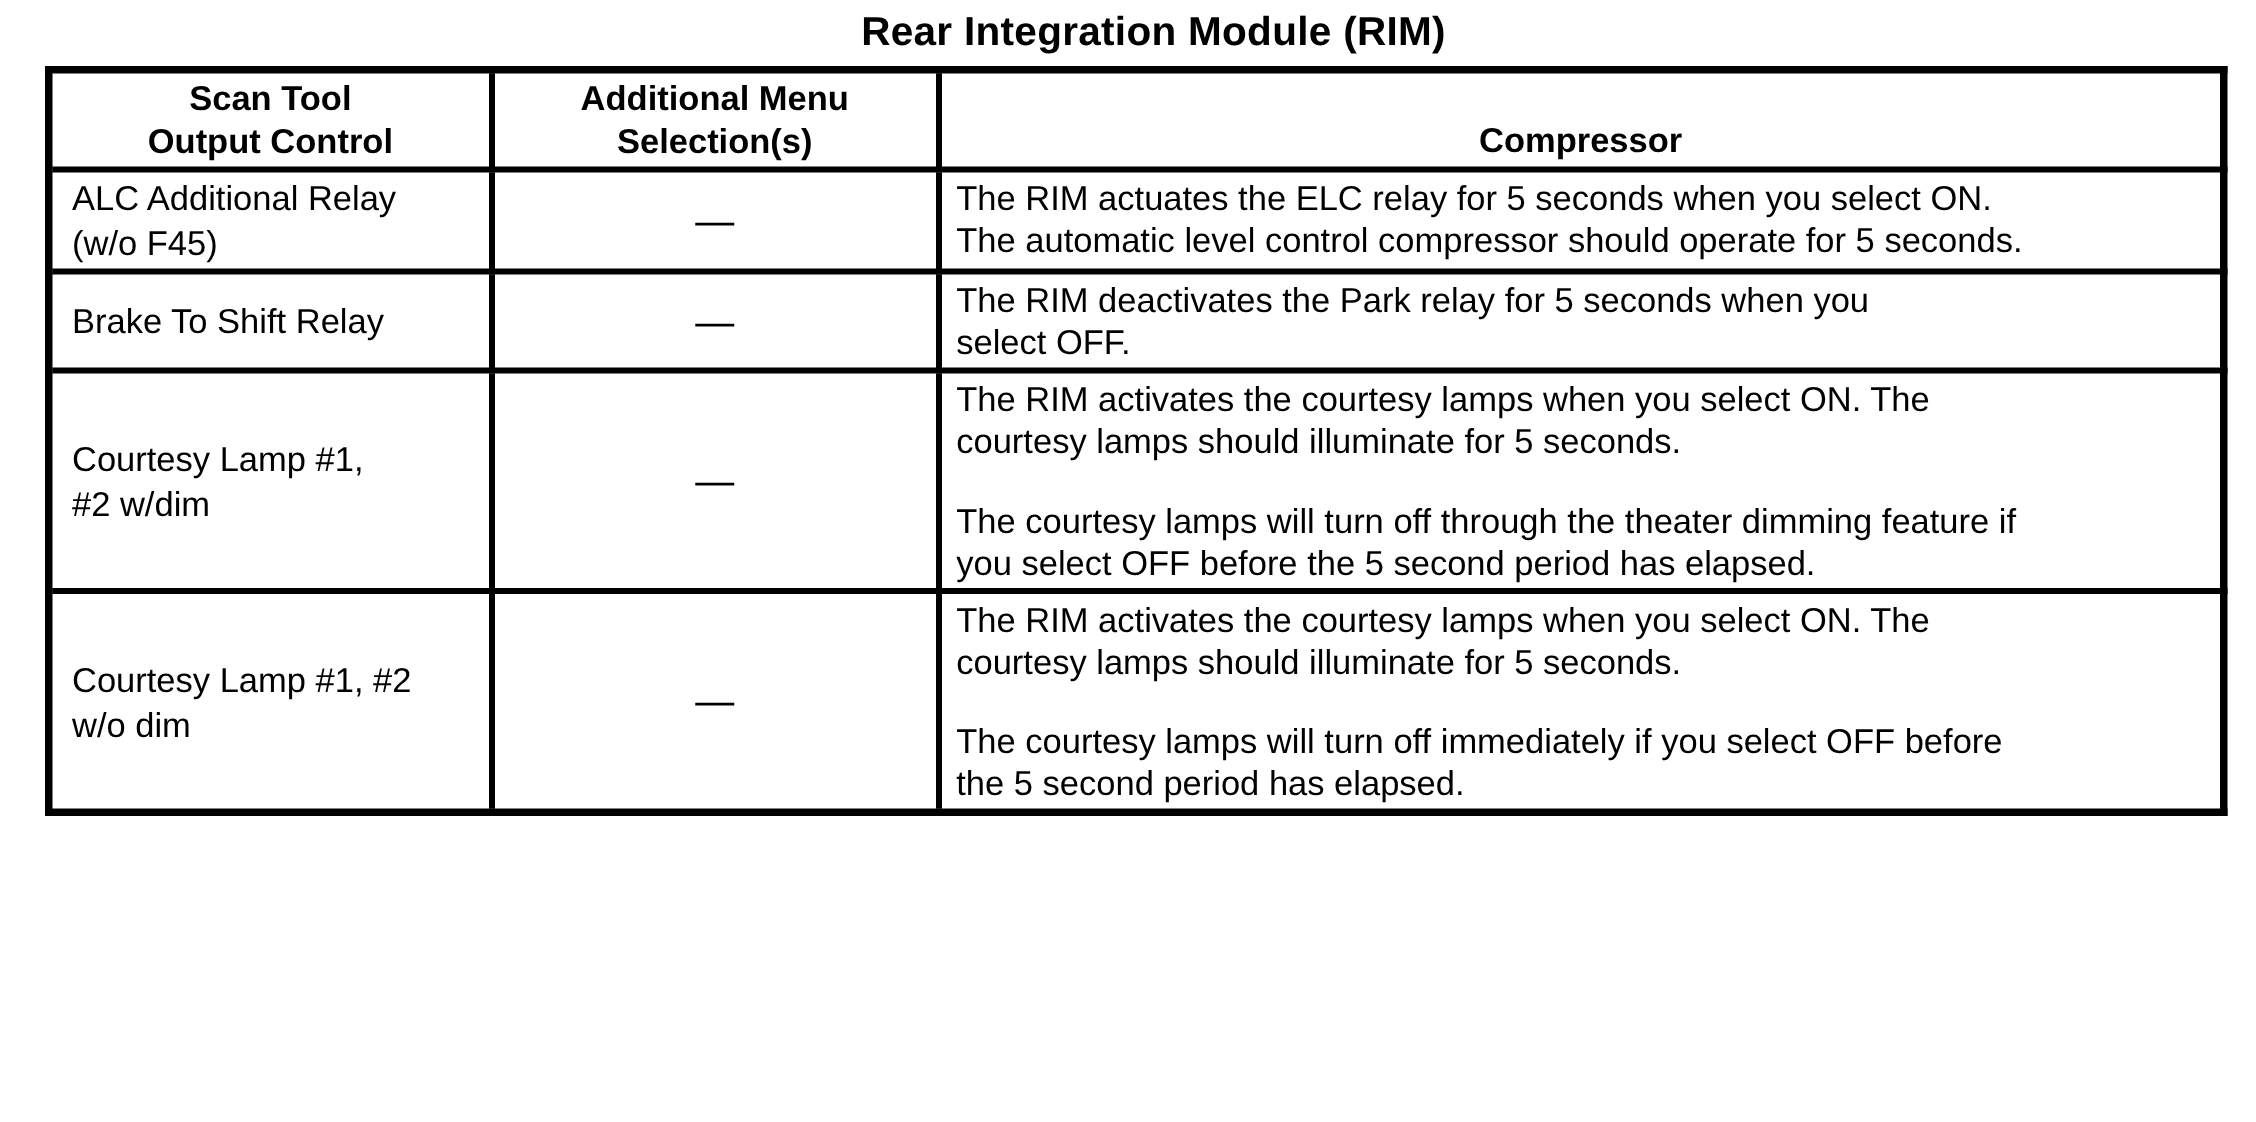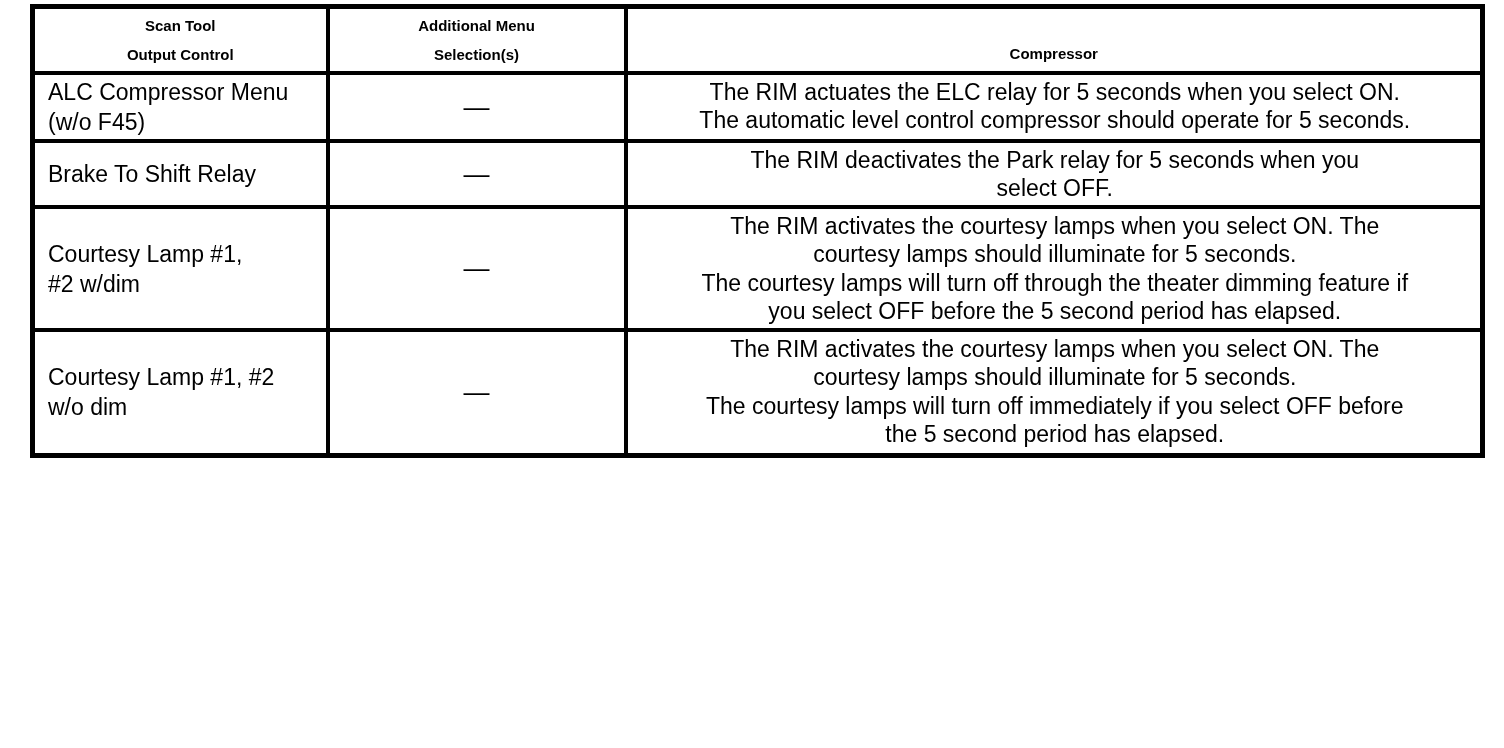--- a/index.html
+++ b/index.html
@@ -30,21 +30,21 @@
     border-collapse: collapse;
     table-layout: fixed;
     width: 1450px;
     border: 5px solid #000;
   }
   .rim-table th, .rim-table td {
     border: 4px solid #000;
     overflow: hidden;
   }
   .rim-table th {
-    font-size: 15px;
+    font-size: 23px;
     font-weight: bold;
     text-align: center;
     vertical-align: middle;
     white-space: pre-line;
     line-height: 29px;
     padding: 2px 4px;
   }
   .rim-table th.desc-header {
     vertical-align: bottom;
     padding-bottom: 3px;
@@ -60,62 +60,63 @@
   td.menu-cell {
     font-size: 26px;
     text-align: center;
     vertical-align: middle;
     font-weight: normal;
   }
   td.desc-cell {
     font-size: 23px;
     line-height: 28px;
     vertical-align: top;
-    text-align: center;
+    text-align: left;
     padding: 3px 8px 3px 10px;
   }
   td.desc-cell p {
     margin: 0;
     white-space: pre-line;
   }
   td.desc-cell p + p {
-    margin-top: 1px;
+    margin-top: 25px;
   }
   tr.hrow   { height: 62px; }
   tr.row-0  { height: 66px; }
   tr.row-1  { height: 95px; }
   tr.row-2  { height: 64px; }
   tr.row-3  { height: 65px; }
   tr.row-4  { height: 123px; }
   tr.row-5  { height: 125px; }
   tr.row-6  { height: 66px; }
 </style>
 </head>
 <body>
 
 <div class="page">
+  <div class="doc-title">Rear Integration Module (RIM)</div>
 
   <table class="rim-table">
     <colgroup>
       <col style="width:295px">
       <col style="width:298px">
       <col style="width:857px">
     </colgroup>
     <thead>
       <tr class="hrow">
         <th>Scan Tool
 Output Control</th>
         <th>Additional Menu
 Selection(s)</th>
         <th class="desc-header">Compressor</th>
       </tr>
     </thead>
     <tbody>
       <tr class="row-0">
-        <td class="control-cell">ALC Compressor Menu
+        <td class="control-cell">ALC Additional Relay
 (w/o F45)</td>
         <td class="menu-cell">—</td>
         <td class="desc-cell">
           <p>The RIM actuates the ELC relay for 5 seconds when you select ON.
 The automatic level control compressor should operate for 5 seconds.</p>
         </td>
       </tr>
       <tr class="row-2">
         <td class="control-cell">Brake To Shift Relay</td>
         <td class="menu-cell">—</td>

